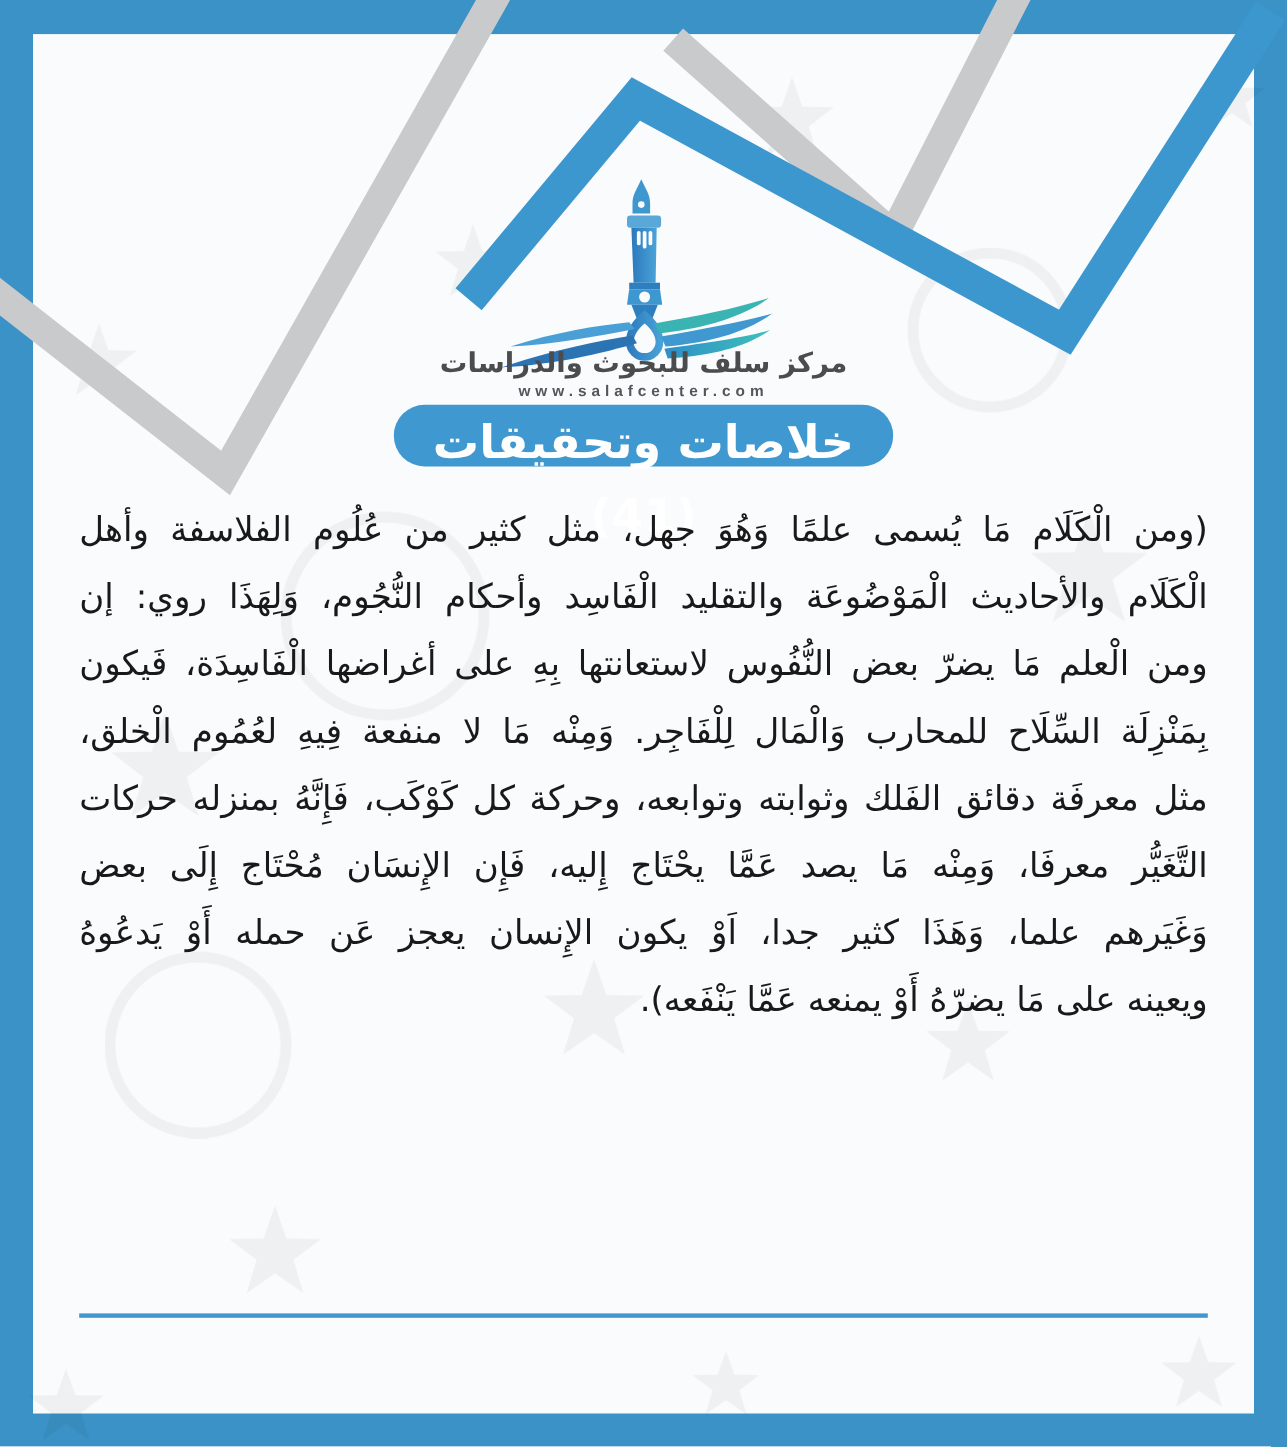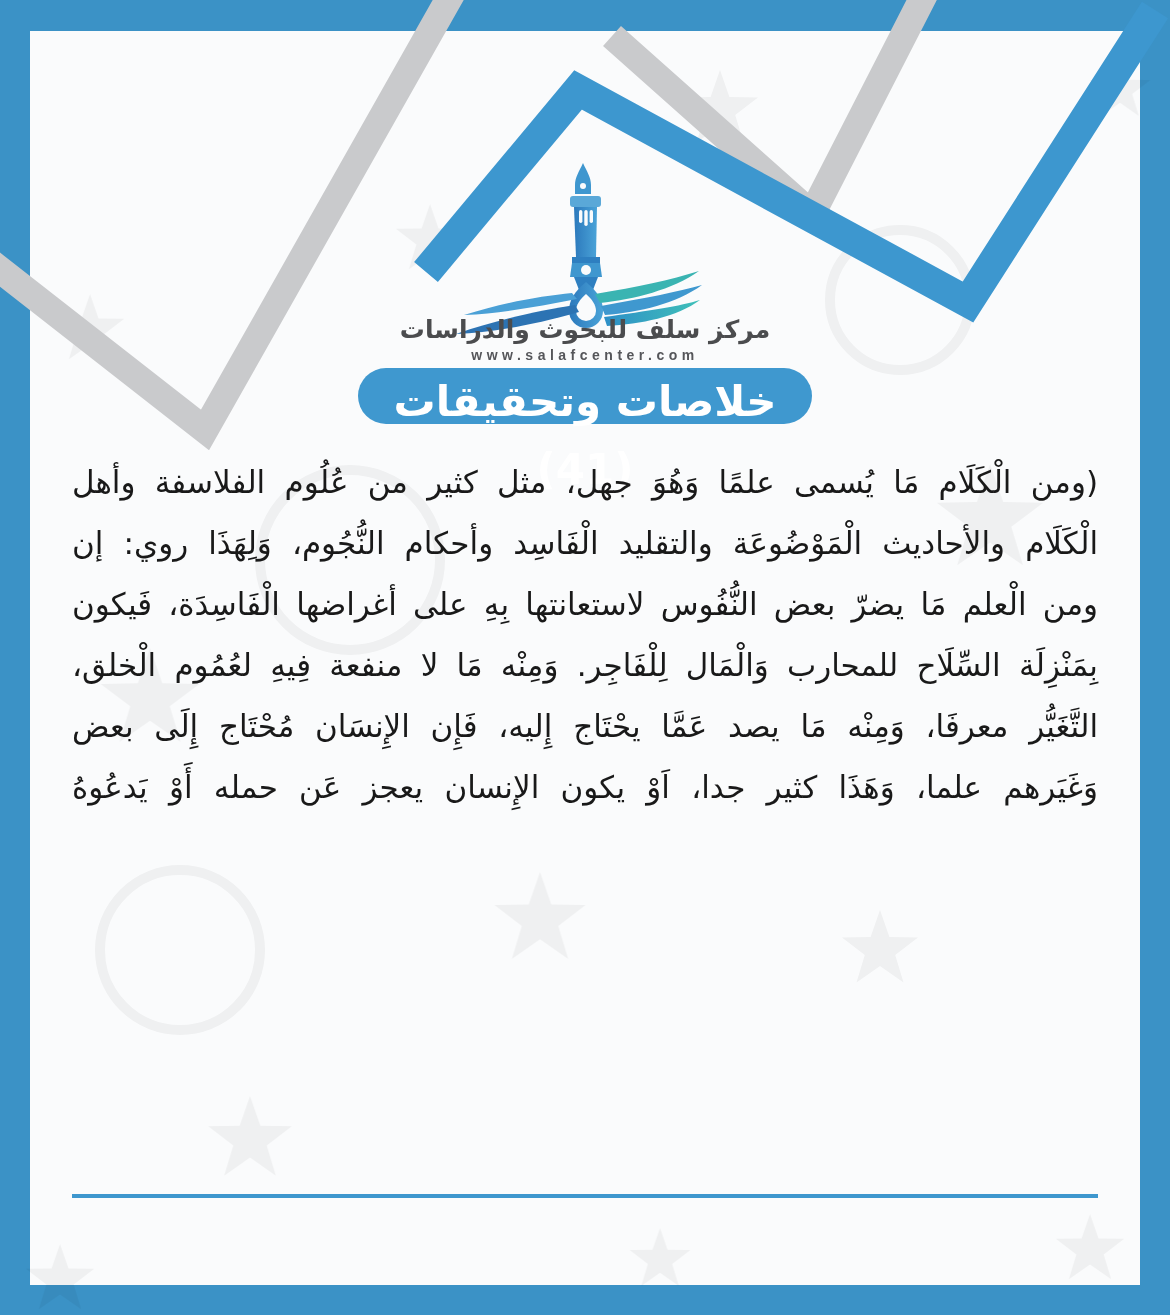--- a/index.html
+++ b/index.html
@@ -142,19 +142,21 @@
 
   <div id="banner">
     <div id="banner-title">خلاصات وتحقيقات (41)</div>
   </div>
 
   <div id="article">
     <div class="tline j">(ومن الْكَلَام مَا يُسمى علمًا وَهُوَ جهل، مثل كثير من عُلُوم الفلاسفة وأهل</div>
     <div class="tline j">الْكَلَام والأحاديث الْمَوْضُوعَة والتقليد الْفَاسِد وأحكام النُّجُوم، وَلِهَذَا روي: إن</div>
     <div class="tline j">ومن الْعلم مَا يضرّ بعض النُّفُوس لاستعانتها بِهِ على أغراضها الْفَاسِدَة، فَيكون</div>
     <div class="tline j">بِمَنْزِلَة السِّلَاح للمحارب وَالْمَال لِلْفَاجِر. وَمِنْه مَا لا منفعة فِيهِ لعُمُوم الْخلق،</div>
+    <div class="tline j">مثل معرفَة دقائق الفَلك وثوابته وتوابعه، وحركة كل كَوْكَب، فَإِنَّهُ بمنزله حركات</div>
     <div class="tline j">التَّغَيُّر معرفَا، وَمِنْه مَا يصد عَمَّا يحْتَاج إِليه، فَإِن الإِنسَان مُحْتَاج إِلَى بعض</div>
     <div class="tline j">وَغَيَرهم علما، وَهَذَا كثير جدا، اَوْ يكون الإِنسان يعجز عَن حمله أَوْ يَدعُوهُ</div>
+    <div class="tline r">ويعينه على مَا يضرّهُ أَوْ يمنعه عَمَّا يَنْفَعه).</div>
   </div>
 
   <div id="footer-rule"></div>
 
 </div>
 
 </body></html>

